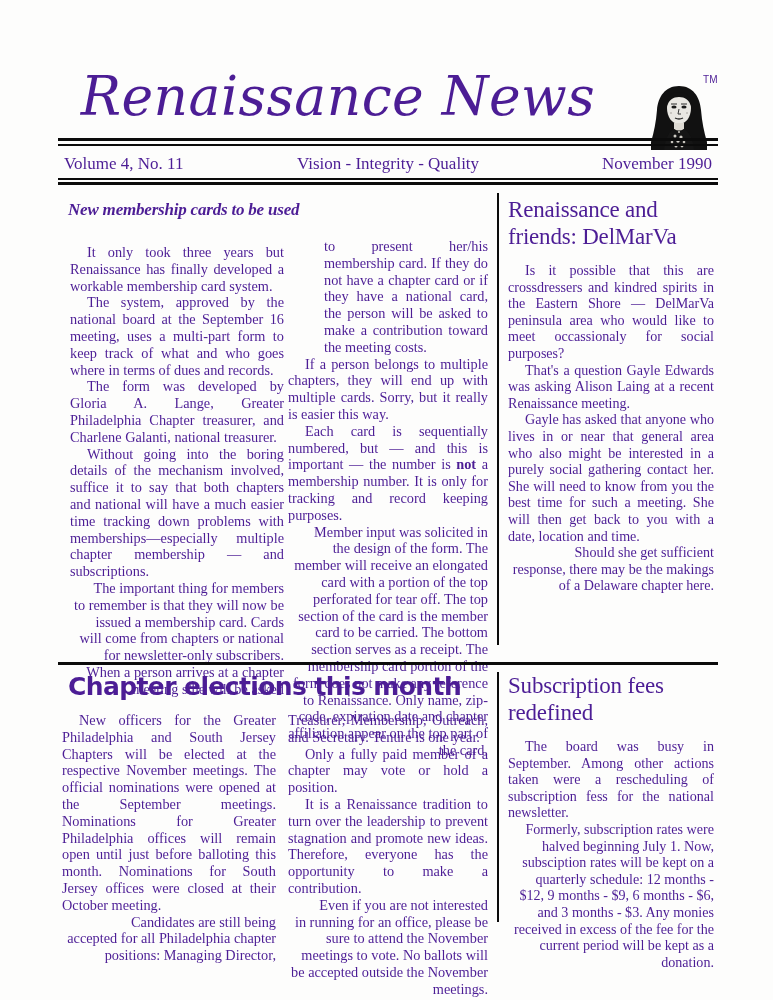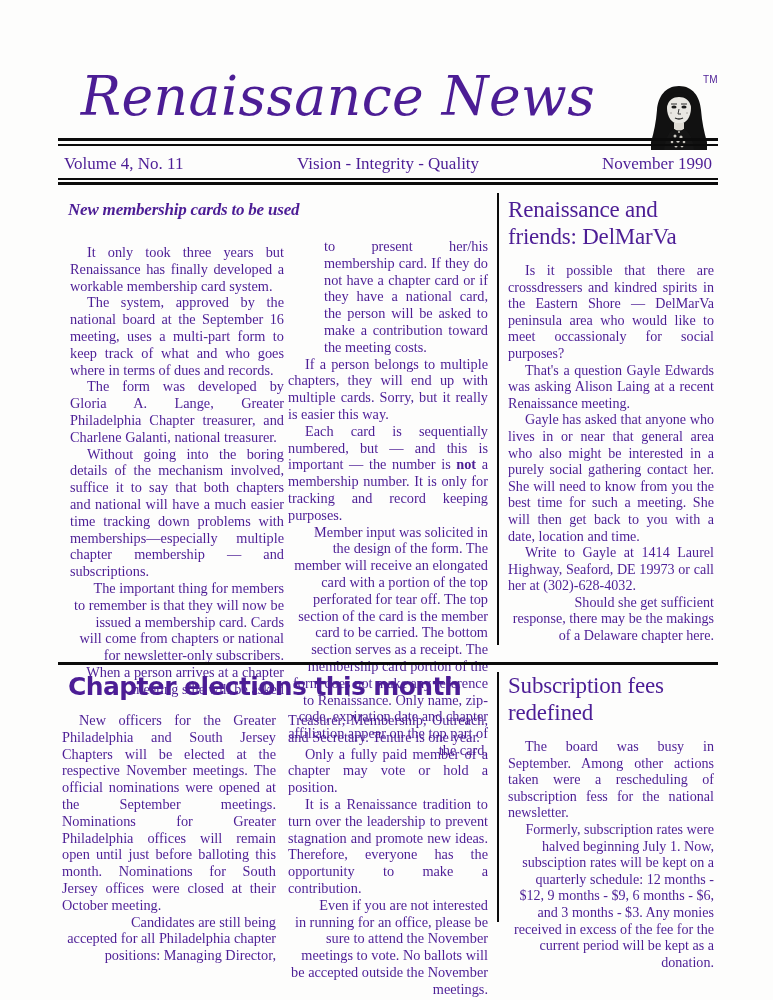--- a/index.html
+++ b/index.html
@@ -214,24 +214,23 @@
   <div class="col" style="left:288px; top:238px; width:200px;">
     <p style="text-indent:0;margin-left:36px;">to present her/his membership card. If they do not have a chapter card or if they have a national card, the person will be asked to make a contribution toward the meeting costs.</p>
     <p>If a person belongs to multiple chapters, they will end up with multiple cards. Sorry, but it really is easier this way.</p>
     <p><span>Each card is sequentially numbered, but — and this is important — the number is </span><b class="strong">not</b><span> a membership number. It is only for tracking and record keeping purposes.</span></p>
     <p>Member input was solicited in the design of the form. The member will receive an elongated card with a portion of the top perforated for tear off. The top section of the card is the member card to be carried. The bottom section serves as a receipt. The membership card portion of the form does not make any reference to Renaissance. Only name, zip-code, expiration date and chapter affiliation appear on the top part of the card.</p>
   </div>
 
   <div class="headline-serif" style="position:absolute; left:508px; top:196px; width:208px;">Renaissance and friends: DelMarVa</div>
 
   <div class="col narrow" style="left:508px; top:262px; width:206px;">
-    <p>Is it possible that there are crossdressers and kindred spirits in the Eastern Shore — DelMarVa peninsula area who would like to meet occassionaly for social purposes?</p>
+    <p>Is it possible that this are crossdressers and kindred spirits in the Eastern Shore — DelMarVa peninsula area who would like to meet occassionaly for social purposes?</p>
     <p>That's a question Gayle Edwards was asking Alison Laing at a recent Renaissance meeting.</p>
     <p>Gayle has asked that anyone who lives in or near that general area who also might be interested in a purely social gathering contact her. She will need to know from you the best time for such a meeting. She will then get back to you with a date, location and time.</p>
-    <p>Write to Gayle at 1414 Laurel Highway, Seaford, DE 19973 or call her at (302)-628-4032.</p>
     <p>Should she get sufficient response, there may be the makings of a Delaware chapter here.</p>
   </div>
 
   <div class="rule rule-thick" style="top:662px;"></div>
 
   <div class="vrule" style="left:497px; top:672px; height:250px;"></div>
 
   <div class="headline-sans" style="position:absolute; left:68px; top:672px; width:420px;">Chapter elections this month</div>
 
   <div class="col" style="left:62px; top:712px; width:214px;">

